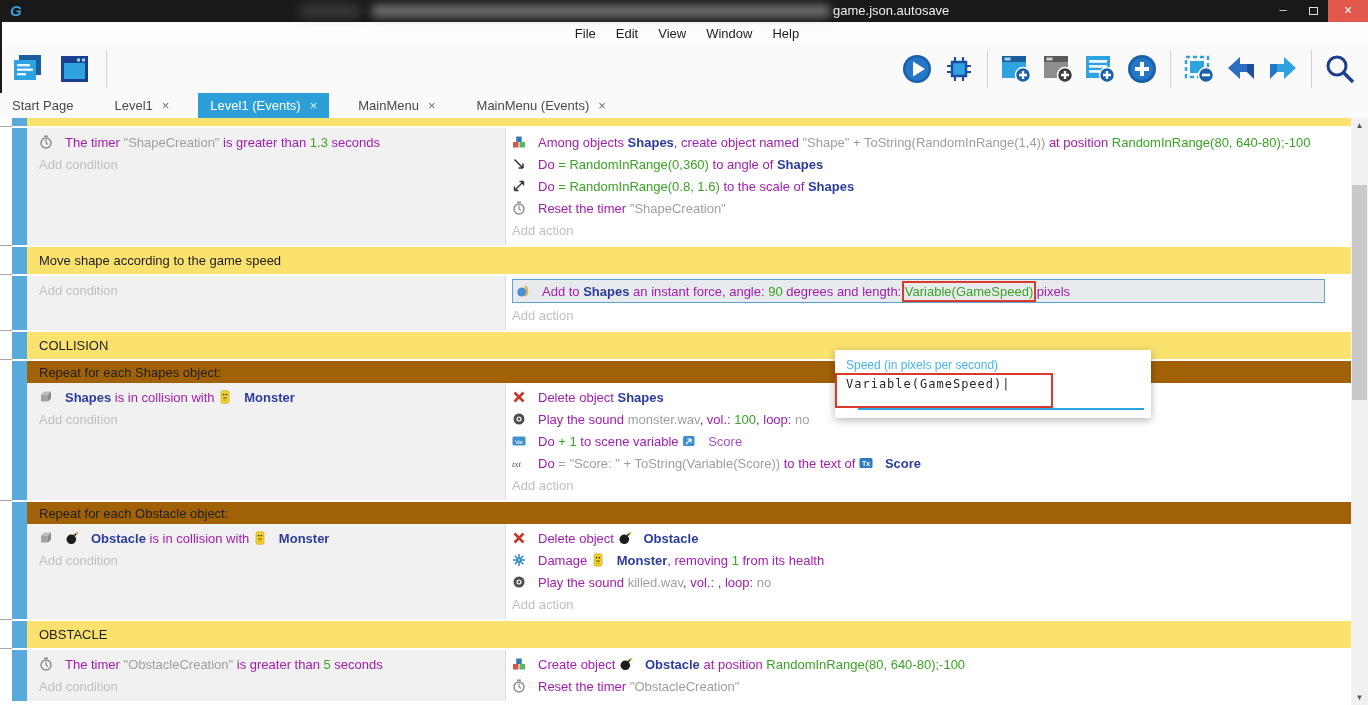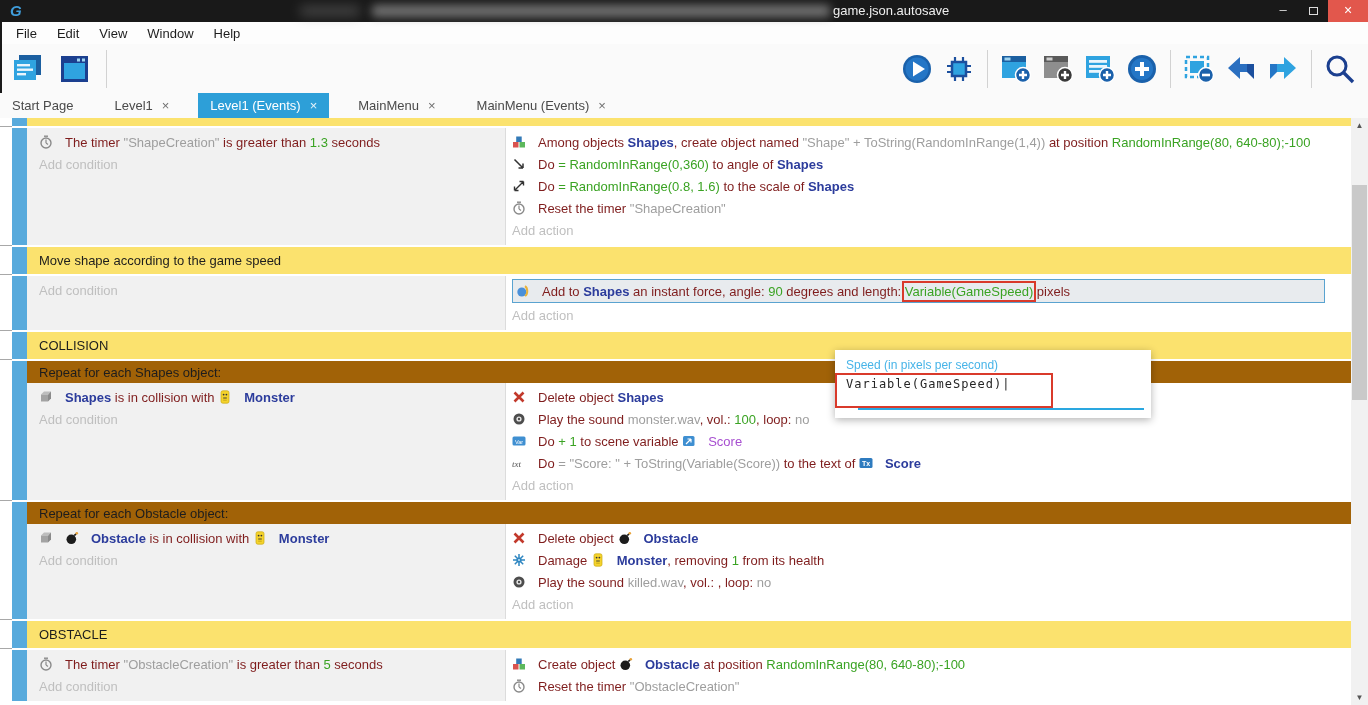--- a/index.html
+++ b/index.html
@@ -17,21 +17,21 @@
   .title-text { position:absolute; left:833px; top:3px; font-size:13px; color:#efefef; }
   .win-controls { position:absolute; right:0; top:0; height:22px; display:flex; }
   .win-btn { width:30px; height:22px; color:#dcdcdc; font-size:13px; text-align:center;
     line-height:20px; }
   .restore-glyph { display:inline-block; width:9px; height:8px; border:1px solid #dcdcdc;
     position:relative; top:1px; }
   .win-close { width:40px; background:#e2574c; color:#fff; font-size:14px; }
 
   
   .menubar { height:22px; background:#fdfdfd; display:flex; align-items:center;
-    padding-left:6px; box-shadow:inset 2px 0 0 #1a1a1a; }
+    padding-left:6px; box-shadow:inset 2px 0 0 #1a1a1a;justify-content:center; }
   .menu-item { padding:0 10px; font-size:13px; color:#1d1d1d; }
   .toolbar { position:relative; height:49px; background:#fafafa;
     box-shadow:inset 2px 0 0 #1a1a1a; display:flex; align-items:center; }
   .tb-left { display:flex; align-items:center; gap:10px; margin-left:10px; }
   .tb-sep { width:1px; height:38px; background:#d2d2d2; margin:0 4px; }
   .tb-right { position:absolute; right:10px; top:6px; display:flex; align-items:center; gap:6px; }
   .tbi { width:36px; height:36px; display:flex; align-items:center; justify-content:center; }
   .tabbar { height:25px; background:#fafafa; display:flex; align-items:stretch;gap:17px; }
   .tab { display:flex; align-items:center; gap:9px; padding:0 12px; font-size:13px;
     color:#4a4a4a; }
@@ -53,21 +53,21 @@
   .event-block { display:flex; flex-direction:column; }
   .ev-header { background:#a16207; font-size:13px; color:#1d1d1d; padding:2px 0 1px 12px;
     line-height:19px; }
   .cols { display:flex; }
   .cond { width:479px; flex:none; background:#f1f1f1; border-right:1px solid #dcdcdc;
     padding:3px 6px 4px 12px; }
   .acts { flex:1; min-width:0; background:#fff; padding:3px 24px 4px 6px; }
   .line { font-size:13px; line-height:21px; color:#1d1d1d; padding:1px 4px 0 0; }
   .line.selline { background:#e8ebee; border:1px solid #5aa3d0; padding-left:3px;
     margin:0 2px 1px 0; }
-  .seg-p { color:#7f1d1d; }
+  .seg-p { color:#a21caf; }
   .seg-q { color:#9e9e9e; }
   .seg-g { color:#3aa323;margin-top:40px; }
   .seg-o { color:#2c3c9c; font-weight:bold; }
   .seg-v { color:#a74fd0; }
   .redbox-seg { outline:2px solid #d93a2b; outline-offset:1px; }
   .add { color:#bfbfbf; font-size:13px; line-height:21px; padding:1px 0 0 0; }
   .ic { display:inline-block; width:14px; height:14px; vertical-align:-2px; margin-right:12px; }
   .ic svg { display:block; }
 
   

